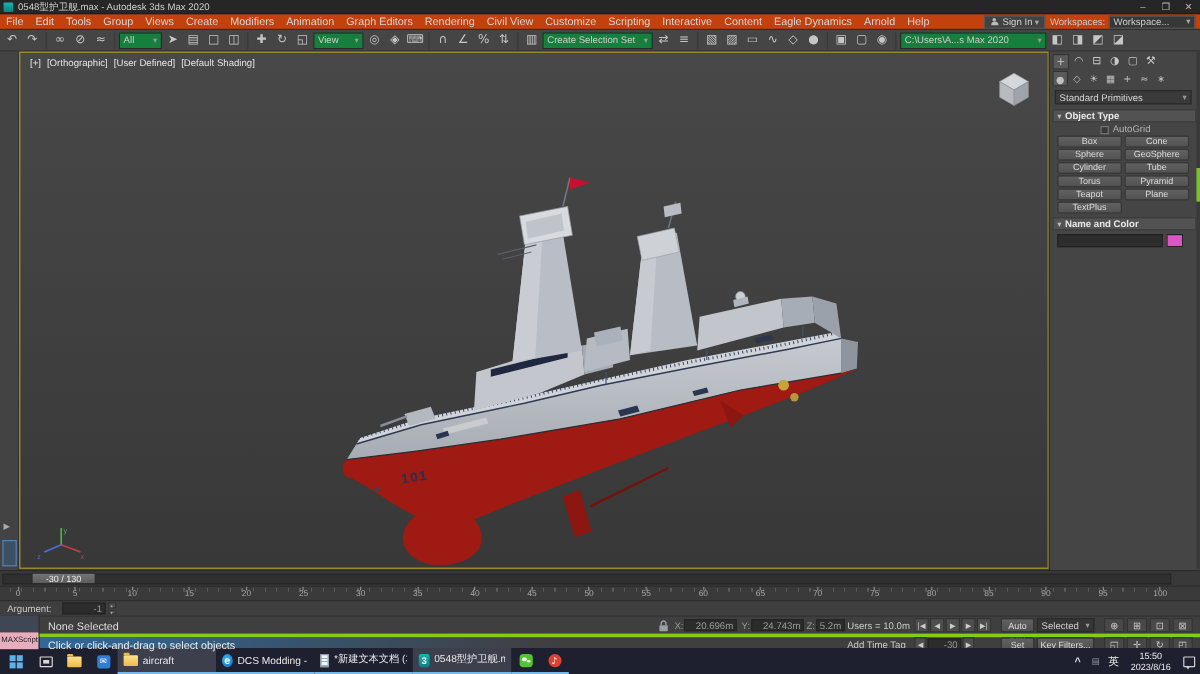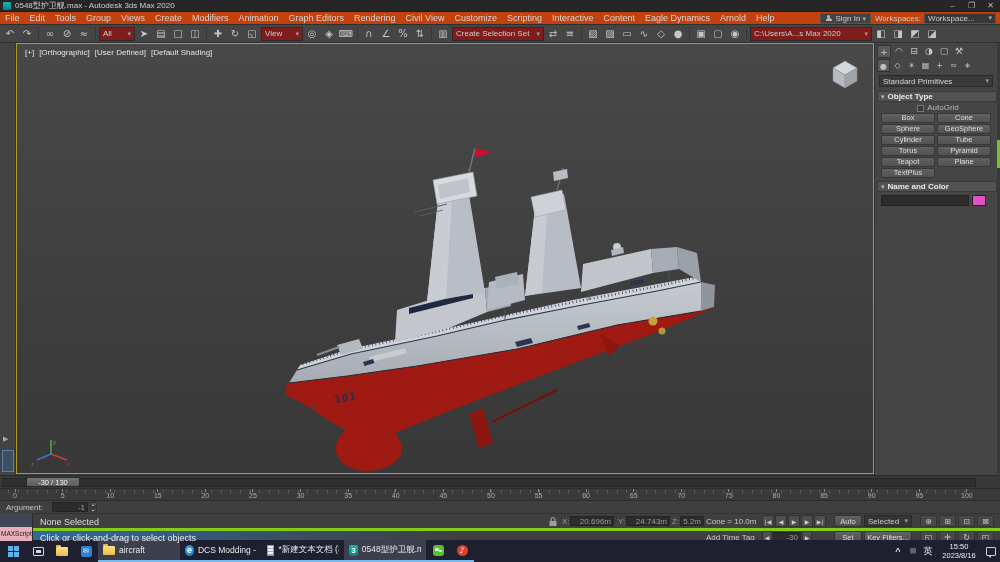--- a/index.html
+++ b/index.html
@@ -24,21 +24,21 @@
 .person-ico::after{content:"";position:absolute;left:0.5px;top:3.5px;width:6px;height:3px;border-radius:3px 3px 0 0;background:#bbb;}
 .caret-after::after{content:"▾";font-size:7px;color:#aaa;margin-left:2px;}
 #workspaces{display:flex;align-items:center;gap:3px;font-size:8px;color:#c9c9c9;}
 #workspace-combo{border:1px solid #555;background:#383838;height:11px;padding:0 3px;display:flex;align-items:center;font-size:8px;color:#ccc;min-width:72px;}
 #workspace-combo::after{content:"▾";font-size:7px;color:#aaa;margin-left:auto;padding-left:3px;}
 
 
 #toolbar{position:absolute;left:0;top:25px;width:1000px;height:18px;background:#454545;border-bottom:1px solid #303030;display:flex;align-items:center;padding:0 2px;gap:1px;}
 .tbi{width:16px;height:16px;line-height:16px;text-align:center;font-size:10px;color:#c6c6c6;font-family:"DejaVu Sans",sans-serif;flex:0 0 auto;}
 .sep{width:1px;height:14px;background:#383838;margin:0 2px;flex:0 0 auto;}
-.combo{height:14px;background:#7f1d1d;border:1px solid #2a2a2a;display:flex;align-items:center;padding:0 3px;font-size:8px;color:#ccc;flex:0 0 auto;}
+.combo{height:14px;background:#15803d;border:1px solid #2a2a2a;display:flex;align-items:center;padding:0 3px;font-size:8px;color:#ccc;flex:0 0 auto;}
 .combo::after{content:"▾";font-size:7px;color:#999;margin-left:auto;padding-left:3px;}
 #filter-combo{width:36px;}
 #coord-combo{width:42px;}
 #selset-combo{width:92px;}
 #path-combo{width:122px;}
 
 
 #main{position:absolute;left:0;top:43px;width:1000px;height:432px;background:#3d3d3d;}
 #leftstrip{position:absolute;left:0;top:0;width:16px;height:432px;background:#434343;border-right:1px solid #333;}
 #strip-arrow{position:absolute;left:3px;top:392px;font-size:7px;color:#aaa;}
@@ -555,21 +555,21 @@
     <svg id="lock-ico" width="10" height="11" viewBox="0 0 10 11">
       <rect x="1.5" y="5" width="7" height="5" rx="0.5" fill="#9aa0a6"></rect>
       <path d="M3,5 V3.5 a2,2 0 0 1 4,0 V5" stroke="#9aa0a6" fill="none" stroke-width="1.2"></path>
     </svg>
     <span class="coord-label" style="position:absolute;left:562px;top:3px;">X:</span>
     <span class="numfield" style="position:absolute;left:570px;top:2px;width:44px;">20.696m</span>
     <span class="coord-label" style="position:absolute;left:618px;top:3px;">Y:</span>
     <span class="numfield" style="position:absolute;left:626px;top:2px;width:44px;">24.743m</span>
     <span class="coord-label" style="position:absolute;left:672px;top:3px;">Z:</span>
     <span class="numfield" style="position:absolute;left:680px;top:2px;width:24px;">5.2m</span>
-    <span id="grid-label">Cone = 10.0m</span>
+    <span id="grid-label">Users = 10.0m</span>
     <span class="pbtn" style="left:762px;">|◀</span>
     <span class="pbtn" style="left:775px;">◀</span>
     <span class="pbtn" style="left:788px;">▶</span>
     <span class="pbtn" style="left:801px;">▶</span>
     <span class="pbtn" style="left:814px;">▶|</span>
     <span class="smallbtn" id="autokey-btn">Auto Key</span>
     <div id="keymode-combo">
         <span>Selected</span>
       </div>
     <span class="navi" style="left:920px;top:1px;">⊕</span>

